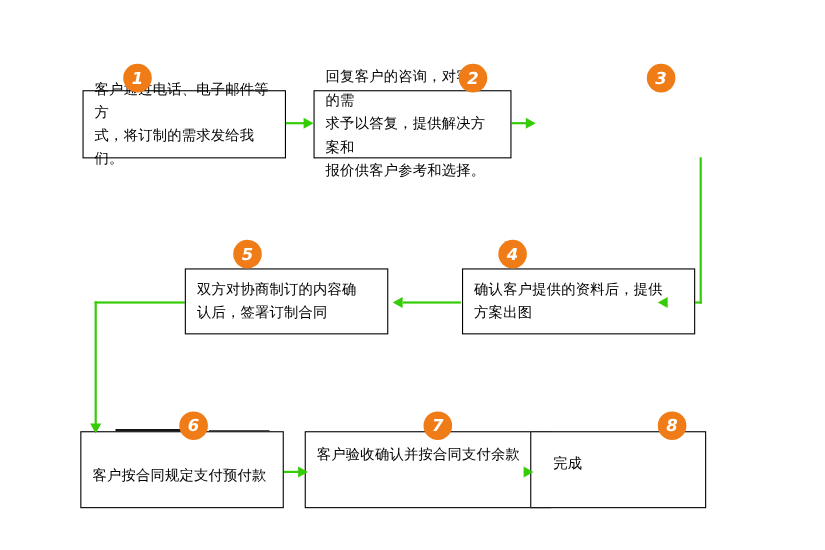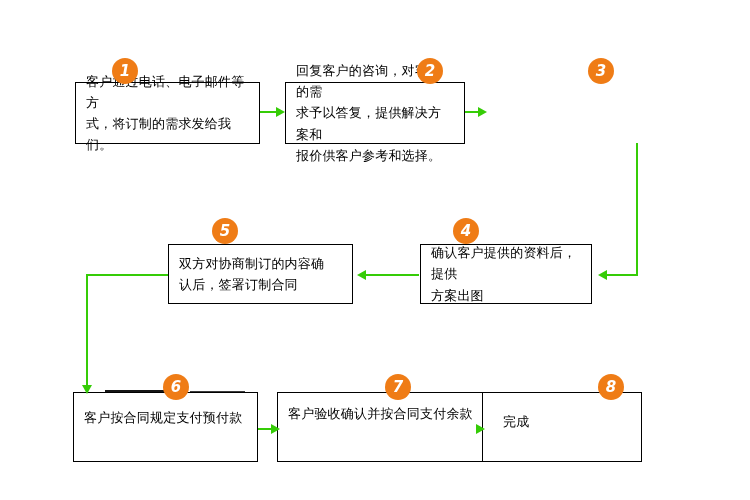--- a/index.html
+++ b/index.html
@@ -146,28 +146,28 @@
   <div class="badge" style="left:417px; top:58px;">2</div>
 
   <div class="badge" style="left:588px; top:58px;">3</div>
 
   <div class="node" style="left:168px; top:244px; width:185px; height:60px;justify-content:center;">
     <span class="node-text">双方对协商制订的内容确
 认后，签署订制合同</span>
   </div>
   <div class="badge" style="left:212px; top:218px;">5</div>
 
-  <div class="node" style="left:420px; top:244px; width:172px; height:60px;">
+  <div class="node" style="left:420px; top:244px; width:212px; height:60px;">
     <span class="node-text">确认客户提供的资料后，提供
  方案出图</span>
   </div>
   <div class="badge" style="left:453px; top:218px;">4</div>
 
   <div class="node align-top" style="left:73px; top:392px; width:185px; height:70px; align-items:flex-start;">
-    <span class="node-text" style="padding-top:14px;">客户按合同规定支付预付款</span>
+    <span class="node-text" style="padding-top:14px;margin-top:15px;">客户按合同规定支付预付款</span>
   </div>
   <div class="badge" style="left:163px; top:374px;">6</div>
 
   <div class="node align-top" style="left:277px; top:392px; width:224px; height:70px; align-items:flex-start;">
     <span class="node-text" style="padding-top:10px;">客户验收确认并按合同支付余款</span>
   </div>
   <div class="badge" style="left:385px; top:374px;">7</div>
 
   <div class="node align-top" style="left:482px; top:392px; width:160px; height:70px; align-items:flex-start;">
     <span class="node-text" style="padding-top:18px; padding-left:20px;">完成</span>

